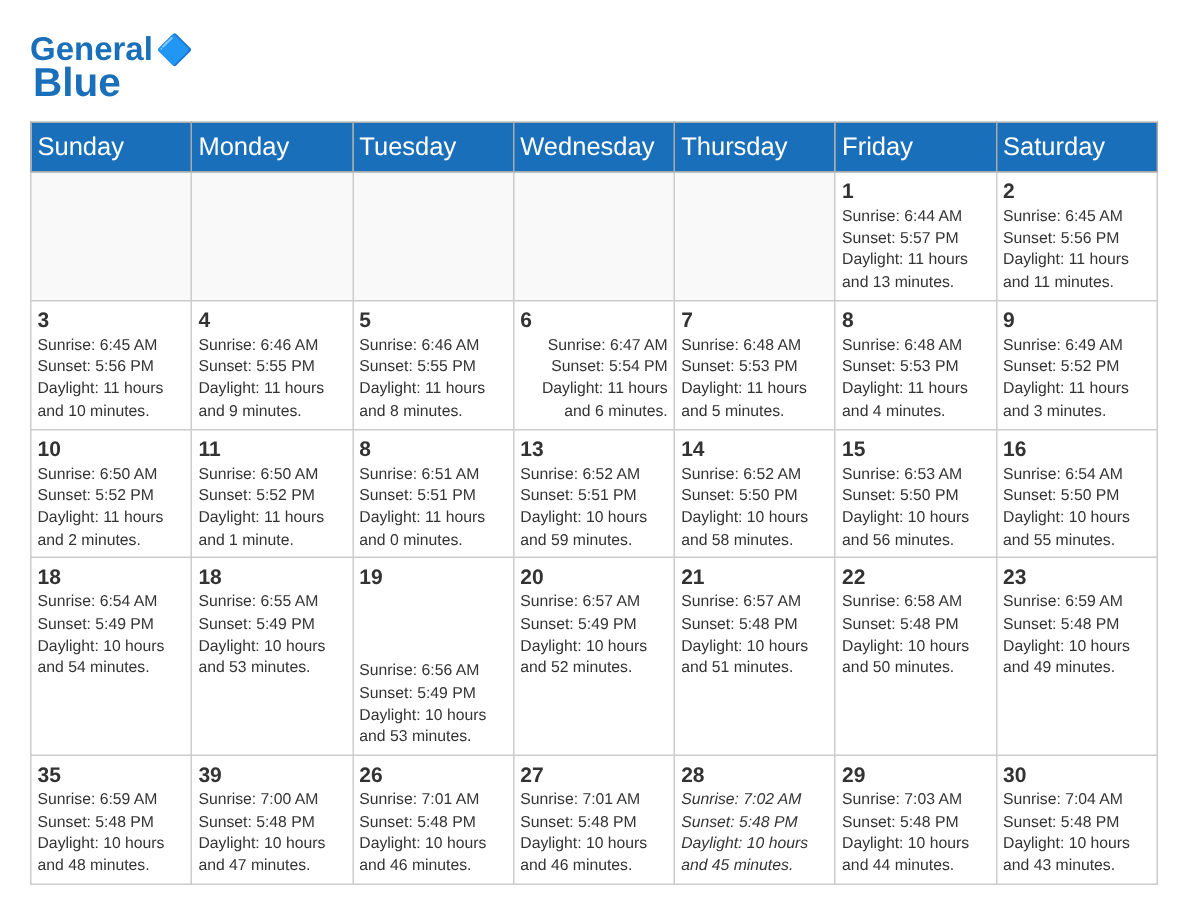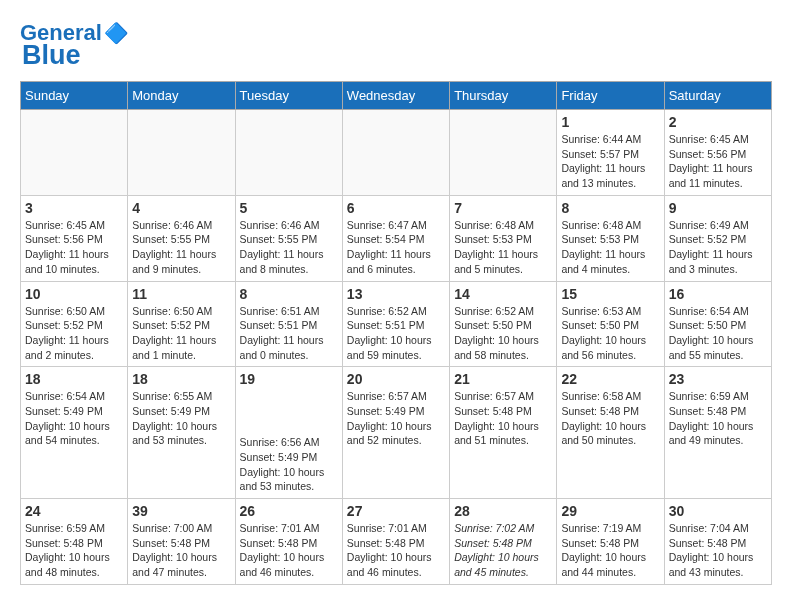--- a/index.html
+++ b/index.html
@@ -4,21 +4,21 @@
   <style>
     * { box-sizing: border-box; margin: 0; padding: 0; }
     body { font-family: Arial, sans-serif; background: #fff; width: 792px; min-height: 612px; }
     .page { width: 792px; padding: 20px; }
     .header { display: flex; justify-content: space-between; align-items: flex-start; margin-bottom: 10px; }
     .logo { display: flex; flex-direction: column; align-items: flex-start; }
     .title-block { text-align: right; }
     .month-title { font-size: 36px; font-weight: normal; color: #333; }
     .location { font-size: 16px; color: #555; margin-top: 4px; }
     .calendar { width: 100%; border-collapse: collapse; }
-    .calendar th { background: #1a6fba; color: #fff; font-size: 13px; font-weight: normal; padding: 6px 4px; text-align: left; border: 1px solid #aaa; }
+    .calendar th { background: #1a6fba; color: #fff; font-size: 17px; font-weight: normal; padding: 6px 4px; text-align: left; border: 1px solid #aaa; }
     .calendar td { border: 1px solid #ccc; vertical-align: top; padding: 4px; font-size: 11px; width: calc(100%/7); min-height: 80px; height: 80px; }
     .calendar td.empty { background: #f9f9f9; }
     .calendar td.has-data { background: #fff; }
     .day-num { font-size: 14px; font-weight: bold; color: #333; display: block; margin-bottom: 2px; }
     .day-info { font-size: 10.5px; color: #333; line-height: 1.4; }
     .row-shade td { background: #f3f3f3; }
   </style>
 </head>
 <body>
 
@@ -85,21 +85,21 @@
 Daylight: 11 hours and 9 minutes.</div>
           </td>
           <td class="has-data">
             <span class="day-num">5</span>
             <div class="day-info" style="white-space: pre-line;">Sunrise: 6:46 AM
 Sunset: 5:55 PM
 Daylight: 11 hours and 8 minutes.</div>
           </td>
           <td class="has-data">
             <span class="day-num">6</span>
-            <div class="day-info" style="white-space: pre-line;">Sunrise: 6:47 AM
+            <div class="day-info" style="white-space: pre-line; text-align: right;">Sunrise: 6:47 AM
 Sunset: 5:54 PM
 Daylight: 11 hours and 6 minutes.</div>
           </td>
           <td class="has-data">
             <span class="day-num">7</span>
             <div class="day-info" style="white-space: pre-line;">Sunrise: 6:48 AM
 Sunset: 5:53 PM
 Daylight: 11 hours and 5 minutes.</div>
           </td>
           <td class="has-data">
@@ -198,21 +198,21 @@
           </td>
           <td class="has-data">
             <span class="day-num">23</span>
             <div class="day-info" style="white-space: pre-line;">Sunrise: 6:59 AM
 Sunset: 5:48 PM
 Daylight: 10 hours and 49 minutes.</div>
           </td>
         </tr>
         <tr>
           <td class="has-data">
-            <span class="day-num">24</span>
+            <span class="day-num">35</span>
             <div class="day-info" style="white-space: pre-line;">Sunrise: 6:59 AM
 Sunset: 5:48 PM
 Daylight: 10 hours and 48 minutes.</div>
           </td>
           <td class="has-data">
             <span class="day-num">39</span>
             <div class="day-info" style="white-space: pre-line;">Sunrise: 7:00 AM
 Sunset: 5:48 PM
 Daylight: 10 hours and 47 minutes.</div>
           </td>
@@ -229,21 +229,21 @@
 Daylight: 10 hours and 46 minutes.</div>
           </td>
           <td class="has-data">
             <span class="day-num">28</span>
             <div class="day-info" style="white-space: pre-line; font-style: italic;">Sunrise: 7:02 AM
 Sunset: 5:48 PM
 Daylight: 10 hours and 45 minutes.</div>
           </td>
           <td class="has-data">
             <span class="day-num">29</span>
-            <div class="day-info" style="white-space: pre-line;">Sunrise: 7:19 AM
+            <div class="day-info" style="white-space: pre-line;">Sunrise: 7:03 AM
 Sunset: 5:48 PM
 Daylight: 10 hours and 44 minutes.</div>
           </td>
           <td class="has-data">
             <span class="day-num">30</span>
             <div class="day-info" style="white-space: pre-line;">Sunrise: 7:04 AM
 Sunset: 5:48 PM
 Daylight: 10 hours and 43 minutes.</div>
           </td>
         </tr>

